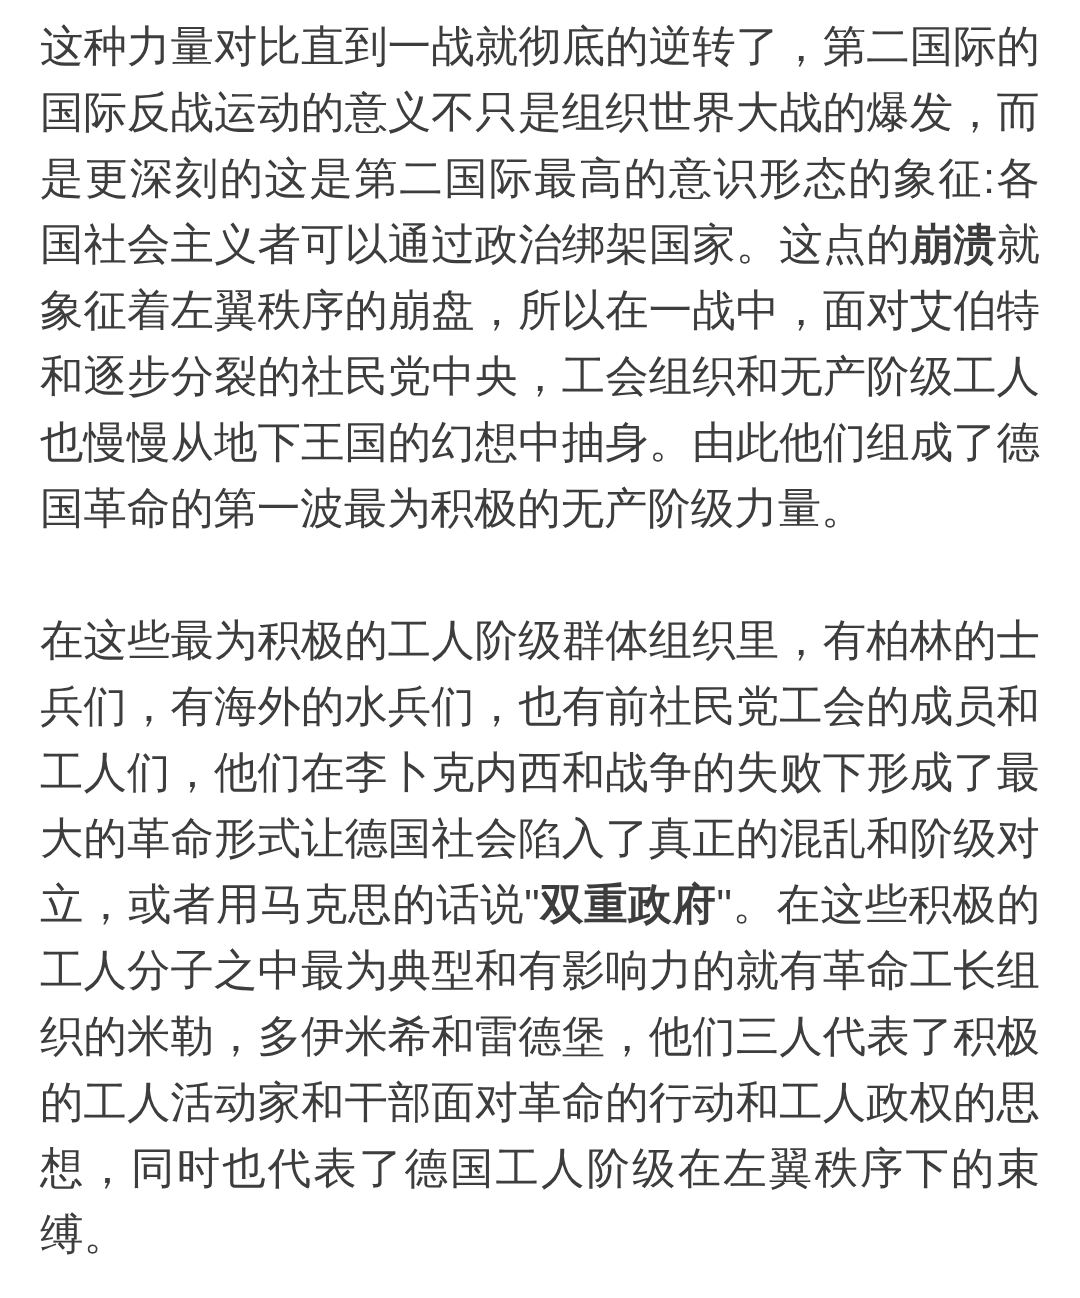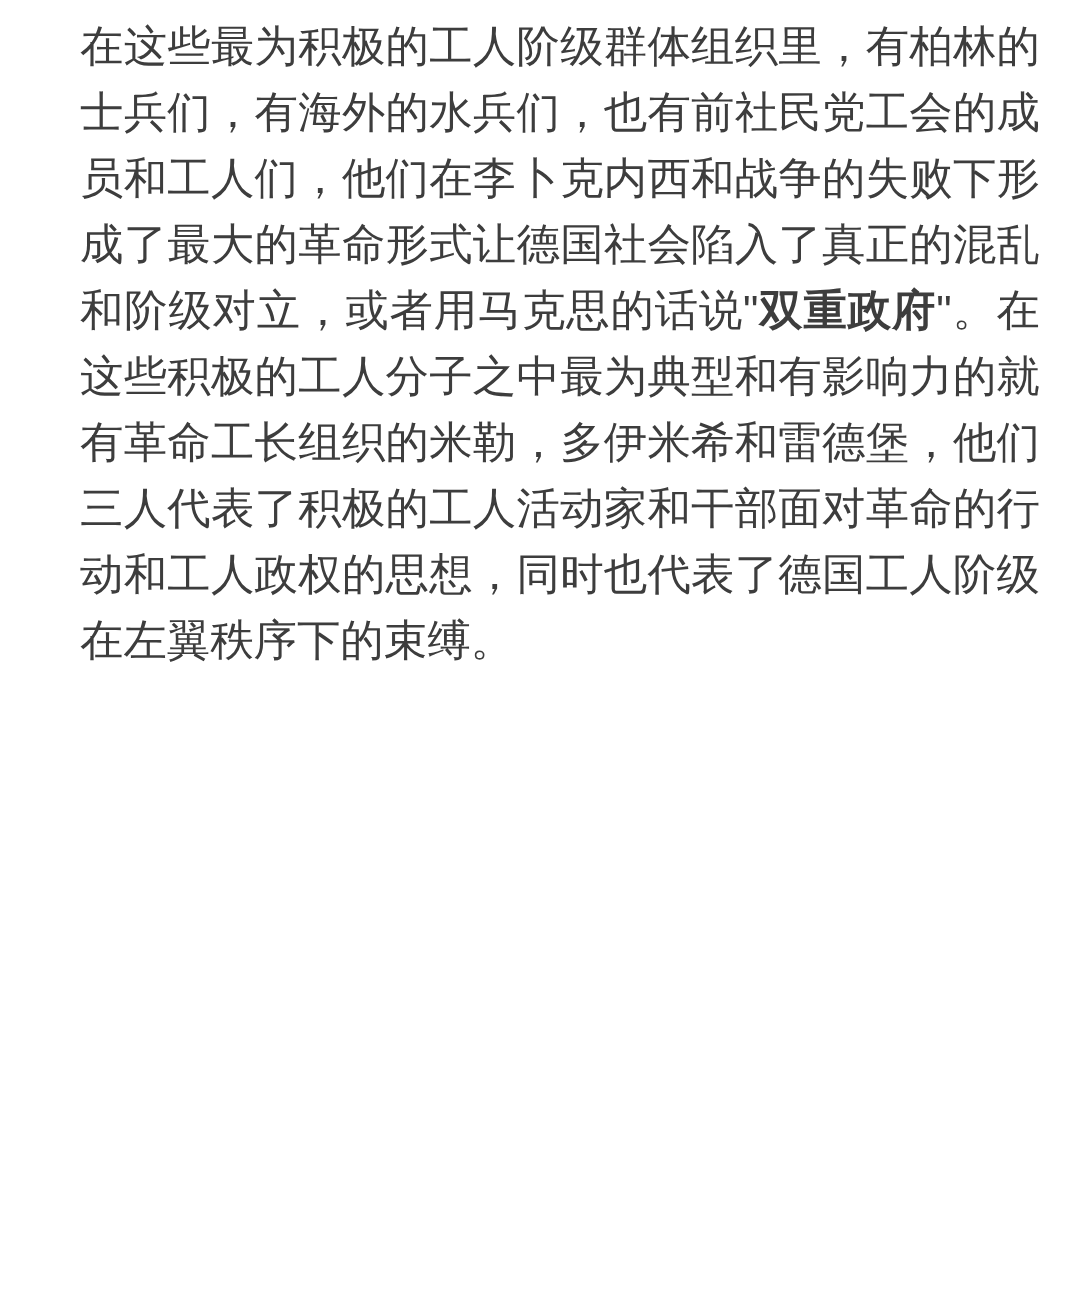--- a/index.html
+++ b/index.html
@@ -21,24 +21,24 @@
     line-height: 66px;
     text-align: justify;
     letter-spacing: 0;
     word-break: normal;
   }
   .article p {
     margin: 0 0 66px 0;
   }
   .article p:last-child {
     margin-bottom: 0;
-    margin-left: 40px;
   }
   .article .bold {
     font-weight: 700;
   }
 </style>
 </head>
 <body style="background: rgb(255, 255, 255);">
 
 <main class="article" style="color: rgb(61, 61, 61);">
+    <p><span>这种力量对比直到一战就彻底的逆转了，第二国际的国际反战运动的意义不只是组织世界大战的爆发，而是更深刻的这是第二国际最高的意识形态的象征:各国社会主义者可以通过政治绑架国家。这点的</span><span class="bold">崩溃</span><span>就象征着左翼秩序的崩盘，所以在一战中，面对艾伯特和逐步分裂的社民党中央，工会组织和无产阶级工人也慢慢从地下王国的幻想中抽身。由此他们组成了德国革命的第一波最为积极的无产阶级力量。</span></p>
     <p><span>在这些最为积极的工人阶级群体组织里，有柏林的士兵们，有海外的水兵们，也有前社民党工会的成员和工人们，他们在李卜克内西和战争的失败下形成了最大的革命形式让德国社会陷入了真正的混乱和阶级对立，或者用马克思的话说"</span><span class="bold">双重政府</span><span>"。在这些积极的工人分子之中最为典型和有影响力的就有革命工长组织的米勒，多伊米希和雷德堡，他们三人代表了积极的工人活动家和干部面对革命的行动和工人政权的思想，同时也代表了德国工人阶级在左翼秩序下的束缚。</span></p>
   </main>
 
 </body></html>

